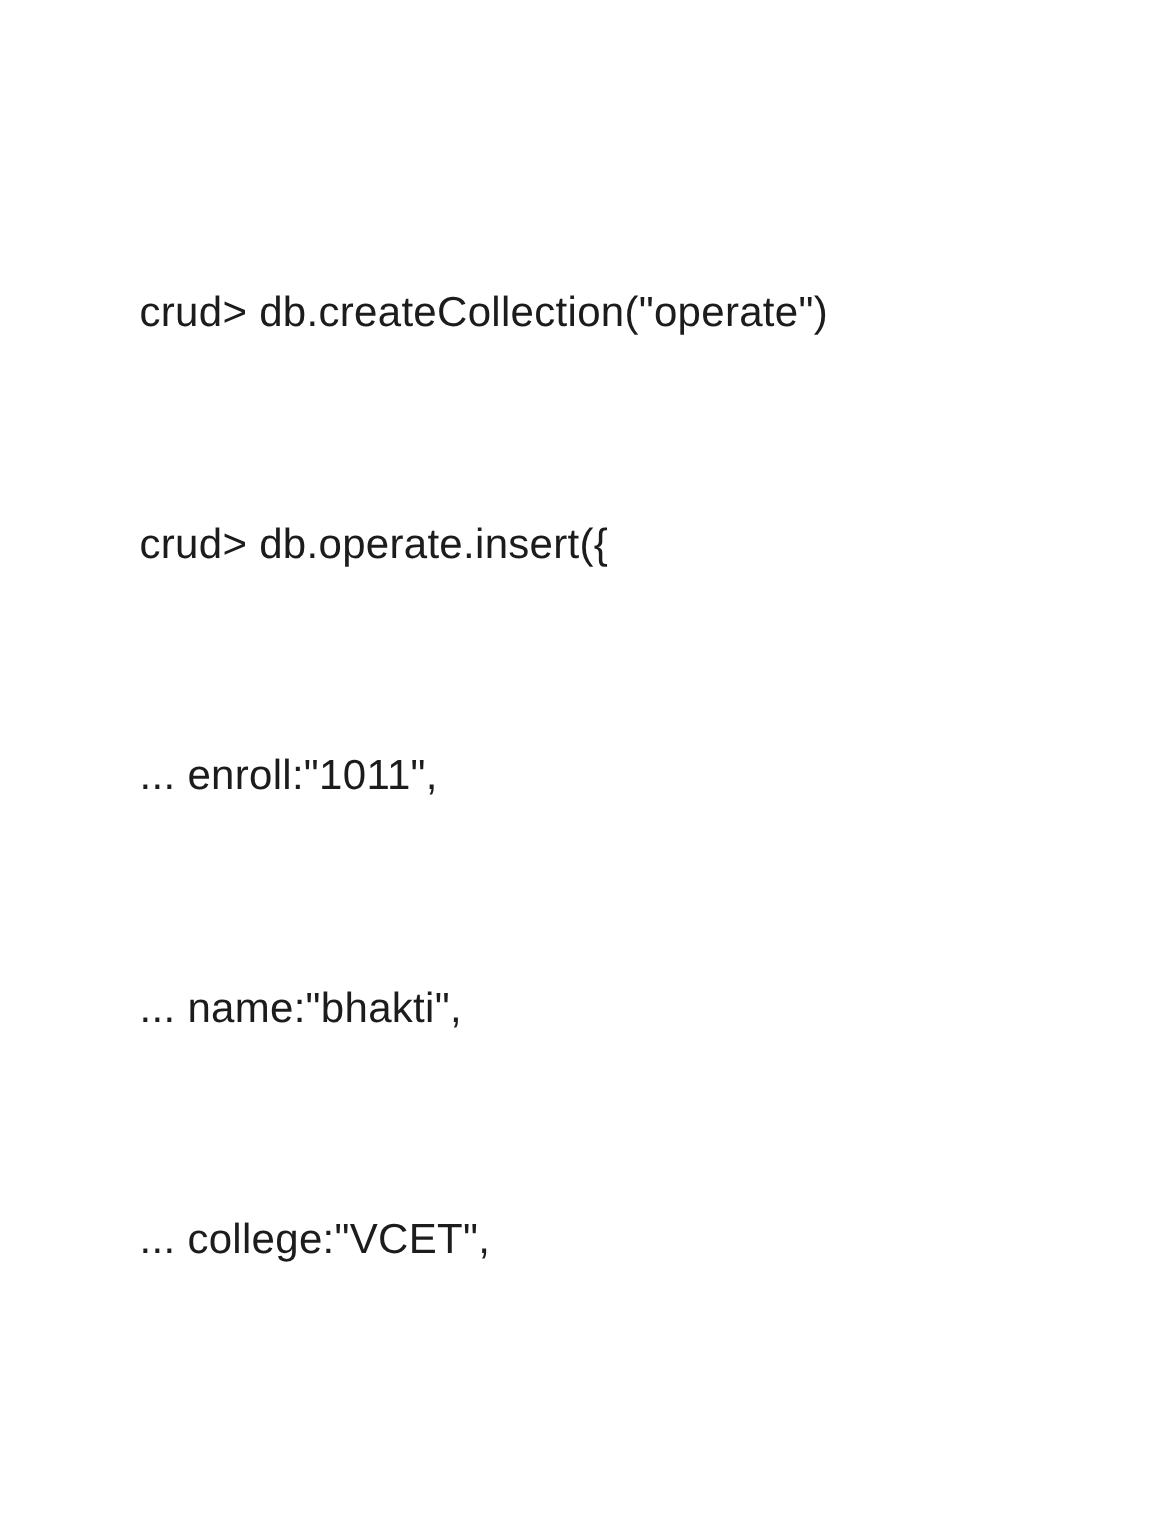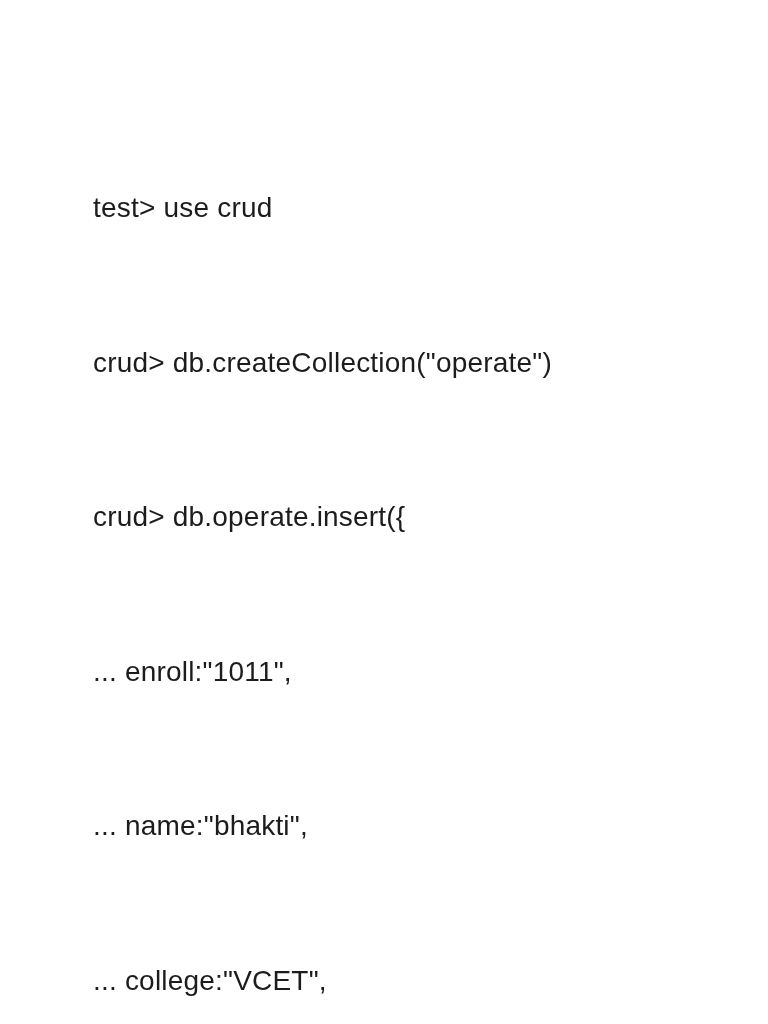--- a/index.html
+++ b/index.html
@@ -27,21 +27,20 @@
   }
   .shell-line {
     height: 51.5px;
   }
 </style>
 </head>
 <body>
 
 <div class="page">
   <div class="shell-snippet">
-    <div class="shell-line">test&gt; use crud</div>
     <div class="shell-line">crud&gt; db.createCollection("operate")</div>
     <div class="shell-line">crud&gt; db.operate.insert({</div>
     <div class="shell-line">... enroll:"1011",</div>
     <div class="shell-line">... name:"bhakti",</div>
     <div class="shell-line">... college:"VCET",</div>
     
     
     
     
     

